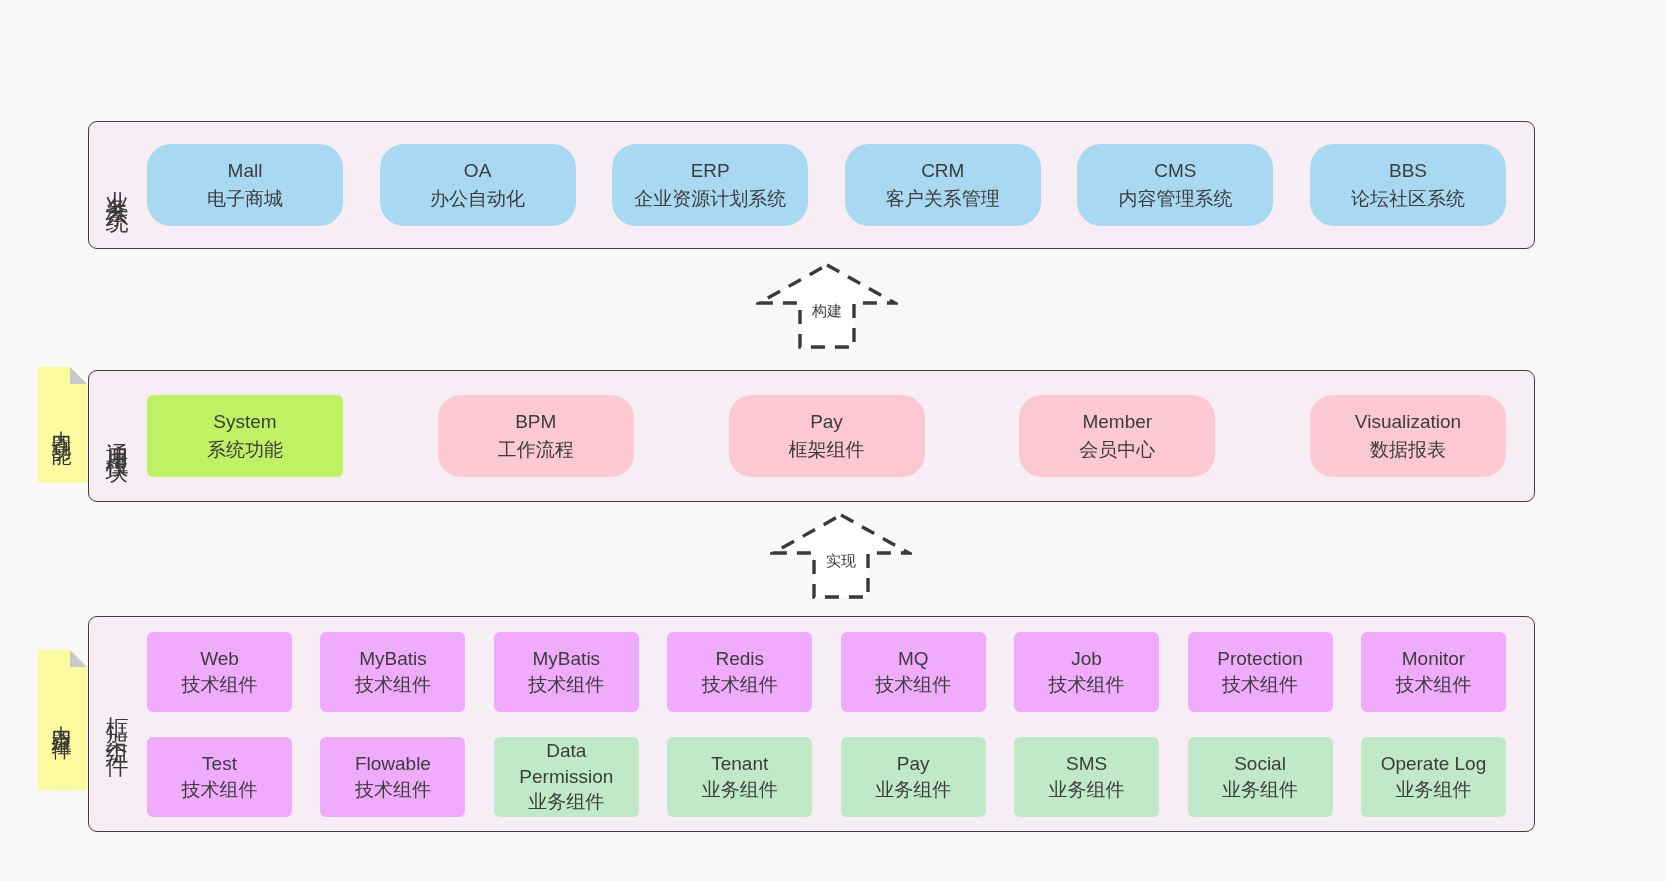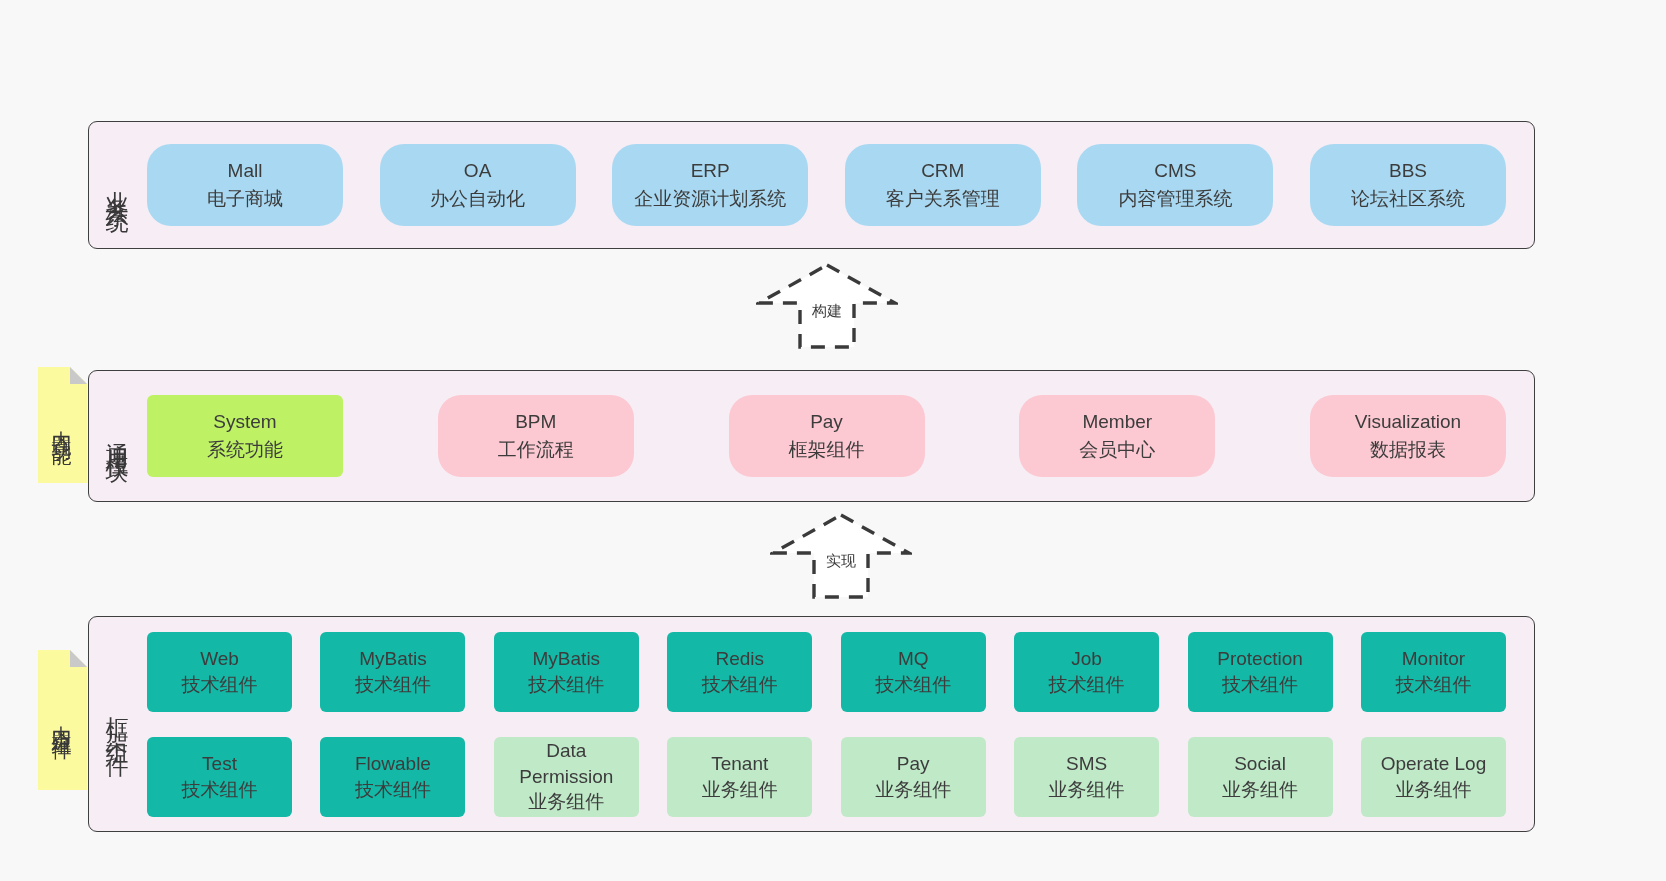--- a/index.html
+++ b/index.html
@@ -30,21 +30,21 @@
   }
   .boxes .box{width:196px;}
   .grid{
     flex:1;display:grid;grid-template-columns:repeat(8,145px);
     justify-content:space-between;row-gap:25px;padding-right:28px;align-content:center;
   }
   .grid .box{width:145px;height:80px;line-height:1.34;padding:0 10px;}
   .blue{background:#a9d9f2;border-radius:24px;}
   .red{background:#bef264;}
   .pink{background:#fcc9d2;border-radius:23px;}
-  .green{background:#14b8a6;text-align:right;}
+  .green{background:#f0abfc;text-align:right;}
   .lgreen{background:#c0e9c8;}
   .sticky{
     position:absolute;left:38px;width:49px;background:#fcfa9e;z-index:3;
     display:flex;align-items:center;justify-content:center;
     clip-path:polygon(0 0,calc(100% - 17px) 0,100% 17px,100% 100%,0 100%);
   }
   #sticky-modules{top:367px;height:116px;}
   #sticky-framework{top:650px;height:140px;}
   .sticky .v-text{font-size:20px;letter-spacing:5px;}
   .fold{

